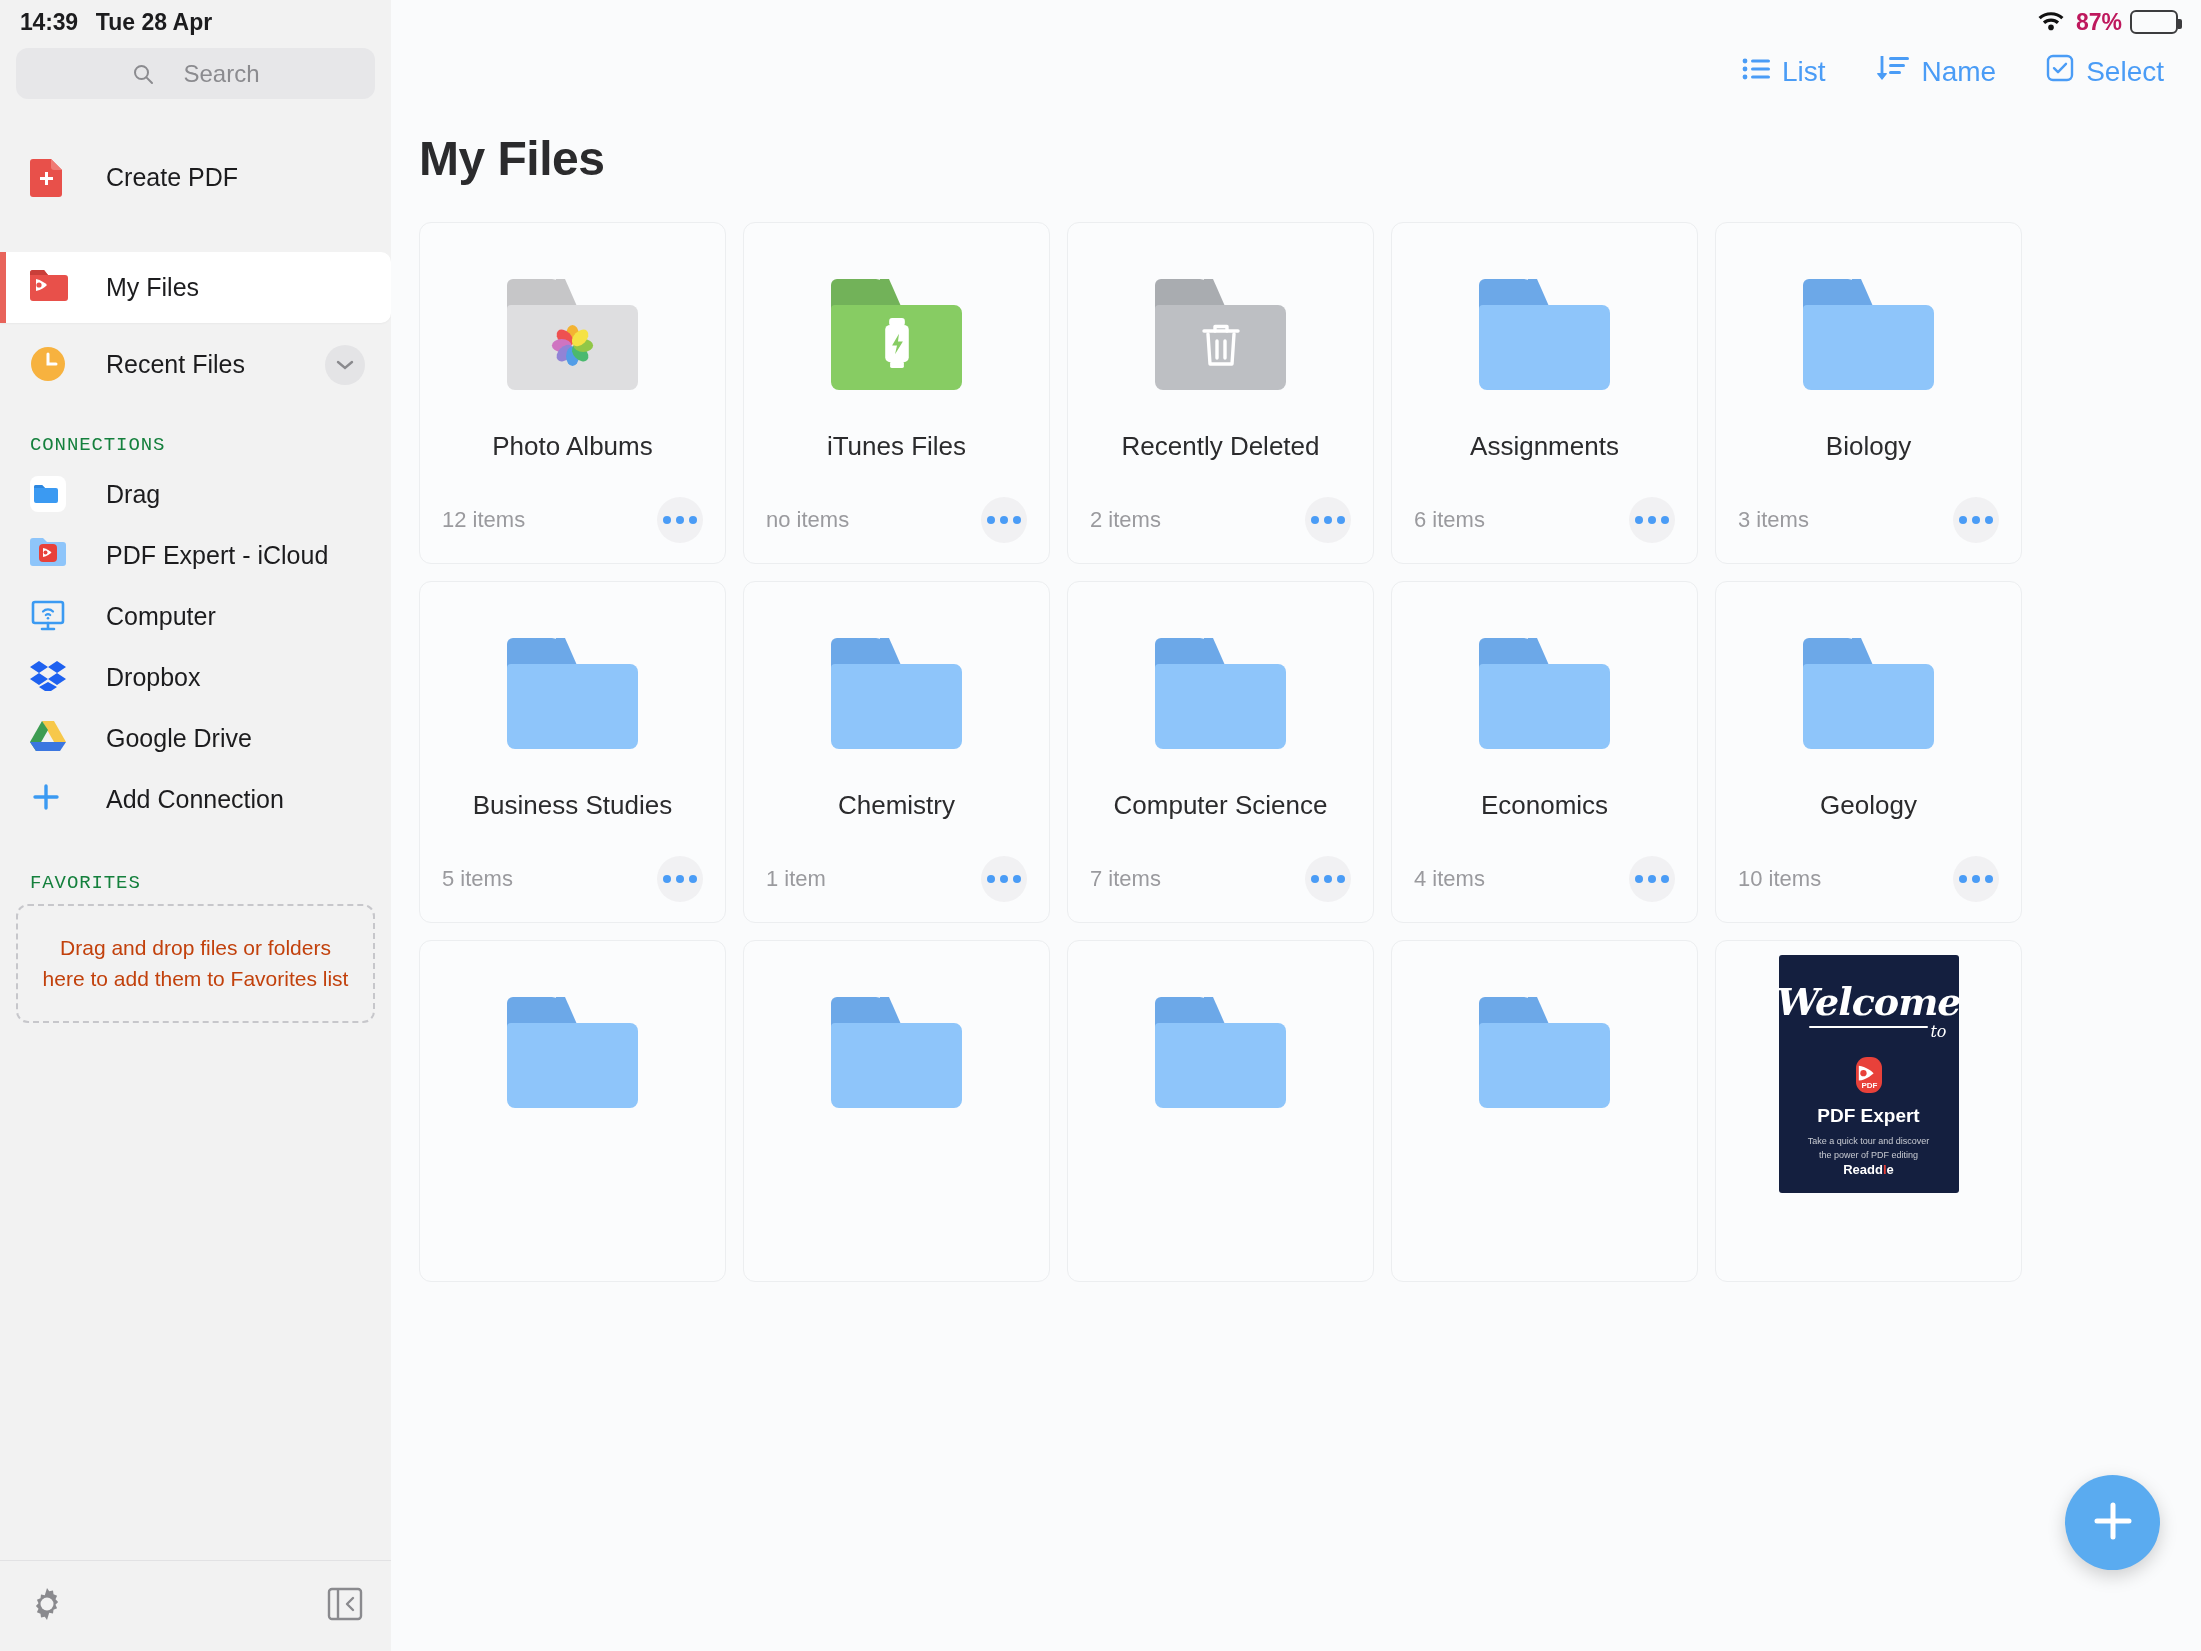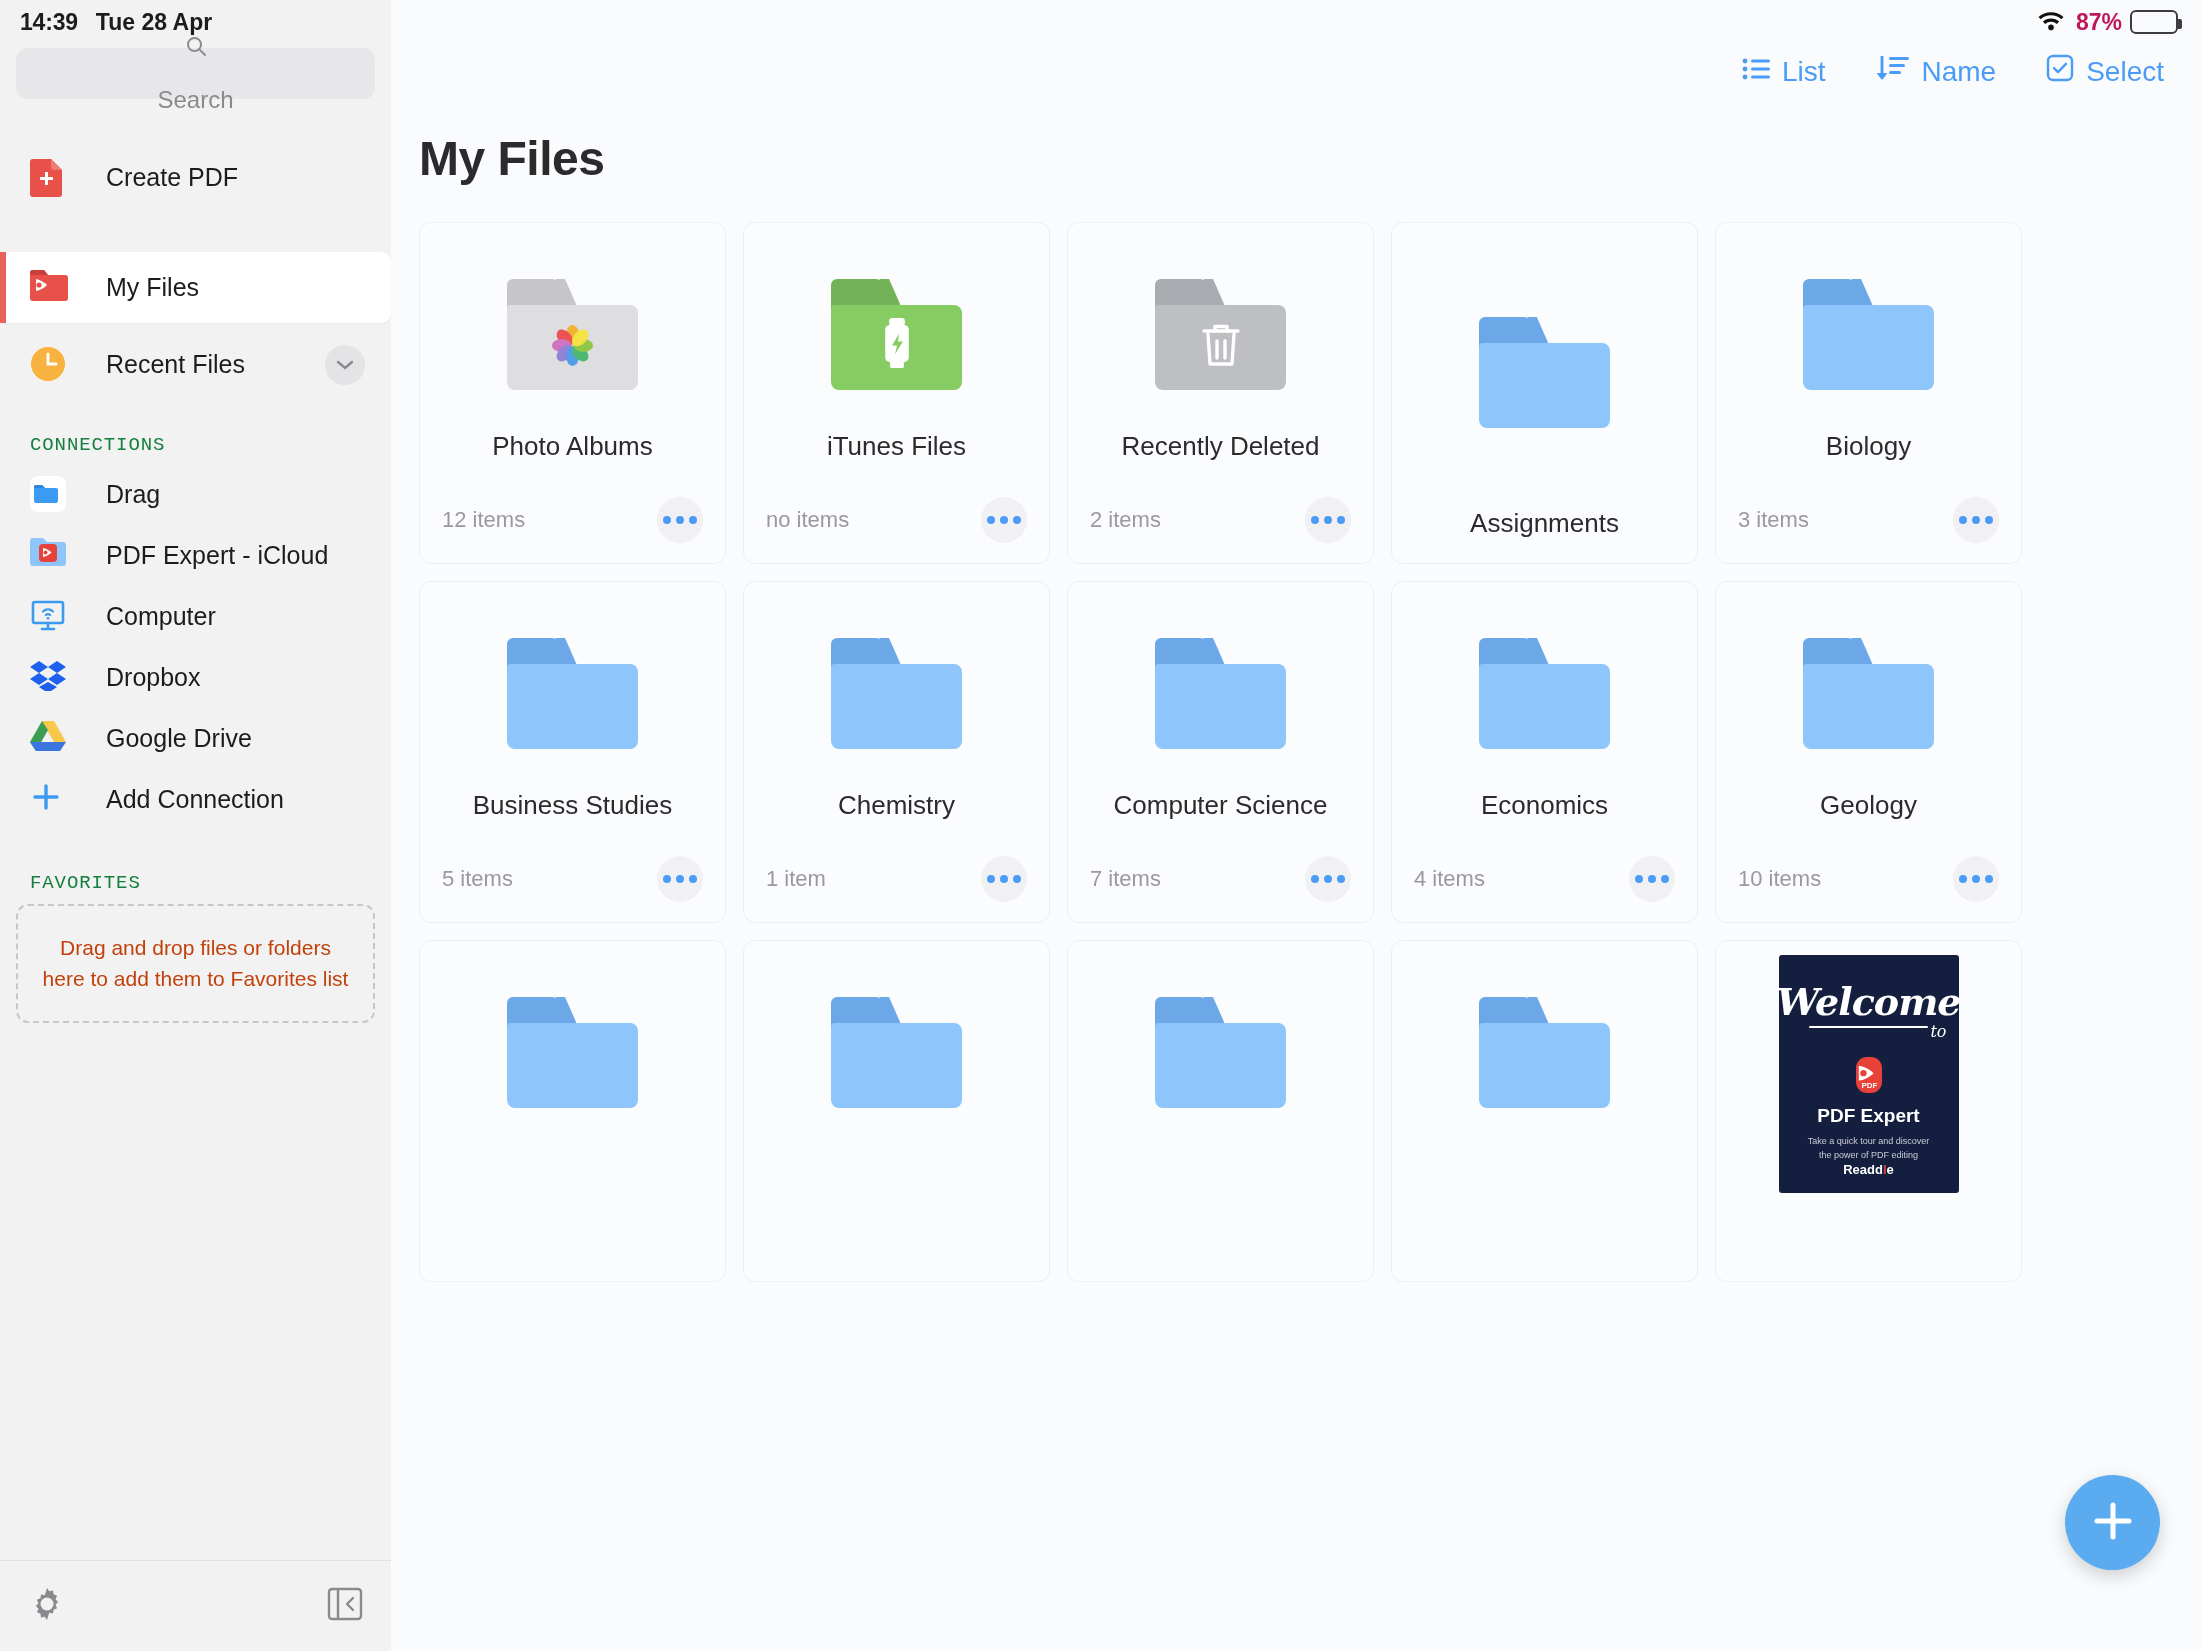--- a/index.html
+++ b/index.html
@@ -22,21 +22,21 @@
     height: 44px; display: flex; align-items: center;
     padding: 0 20px; font-size: 23px; font-weight: bold; color: #1c1c1e;
   }
   .sb-time { margin-right: 18px; letter-spacing: -0.2px; }
   .sb-date { font-weight: bold; }
 
   .search-wrap { padding: 0 16px; margin-top: 4px; }
   .search-box {
     height: 51px; background: #e7e7e9; border-radius: 12px;
     display: flex; align-items: center; justify-content: center;
-    gap: 28px; color: #8b8b8f; font-size: 24px; flex-direction: column;
+    gap: 28px; color: #8b8b8f; font-size: 24px;
   }
   .search-box svg { display:block; }
 
   .side-row {
     display: flex; align-items: center;
     height: 61px; padding-left: 30px; gap: 38px;
     font-size: 25px; color: #1c1c1e; position: relative;
   }
   .side-row .ic { width: 38px; height: 38px; flex: 0 0 38px; position: relative; }
 
@@ -486,20 +486,28 @@
       </div>
 
       <div class="card">
         <div class="card-icon">
             <div class="folder f-blue">
               <div class="tab"></div>
               <div class="body"></div>
             </div>
           </div>
         <div class="card-name">Assignments</div>
+        <div class="card-foot">
+          <span class="card-count">6 items</span>
+          <span class="dots">
+              <i class="dot"></i>
+              <i class="dot"></i>
+              <i class="dot"></i>
+            </span>
+        </div>
       </div>
 
       <div class="card">
         <div class="card-icon">
             <div class="folder f-blue">
               <div class="tab"></div>
               <div class="body"></div>
             </div>
           </div>
         <div class="card-name">Biology</div>

